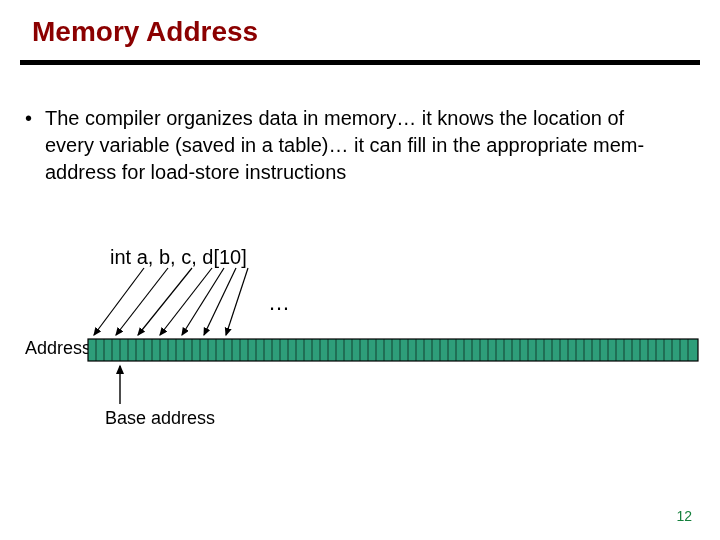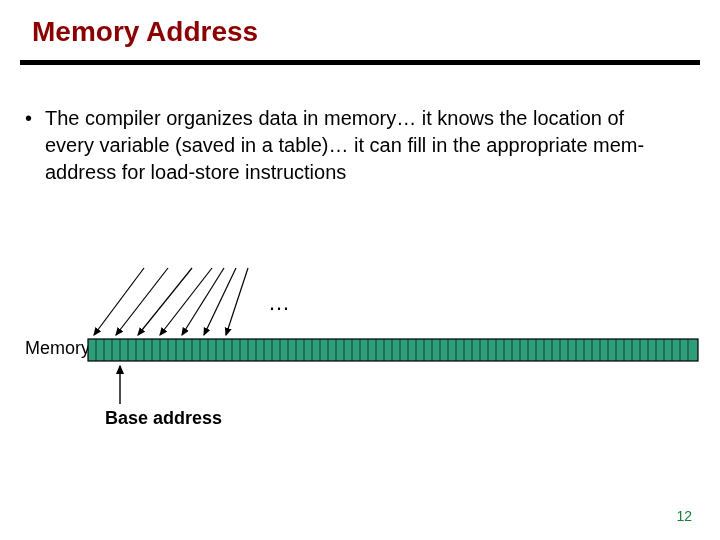--- a/index.html
+++ b/index.html
@@ -69,21 +69,20 @@
   svg.mem {
     position: absolute;
     left: 0;
     top: 0;
   }
   .baseaddr {
     position: absolute;
     left: 105px;
     top: 408px;
     font-size: 18px;
-    font-weight: bold;
   }
   .pagenum {
     position: absolute;
     right: 28px;
     bottom: 16px;
     font-size: 14px;
     color: #15803d;
   }
 </style>
 </head>
@@ -92,23 +91,24 @@
 <div class="slide">
 
   <div class="title">Memory Address</div>
   <div class="hr"></div>
 
   <div class="bullet">
     <span class="bullet-marker">•</span>
     <span>The compiler organizes data in memory… it knows the location of every variable (saved in a table)… it can fill in the appropriate mem-address for load-store instructions</span>
   </div>
 
+  <div class="decl">int  a, b, c, d[10]</div>
   <div class="ellipsis">…</div>
 
-  <div class="memlabel">Memory</div>
+  <div class="memlabel">Address</div>
 
   <svg class="mem" width="720" height="540">
     <defs>
       <marker id="arrowhead" markerWidth="8" markerHeight="8" refX="6" refY="3" orient="auto">
         <polygon points="0 0, 7 3, 0 6" fill="#000"></polygon>
       </marker>
     </defs>
 
     <rect x="88" y="339" width="610" height="22" fill="#2e9e7a" stroke="#000" stroke-width="1.2"></rect>
 

